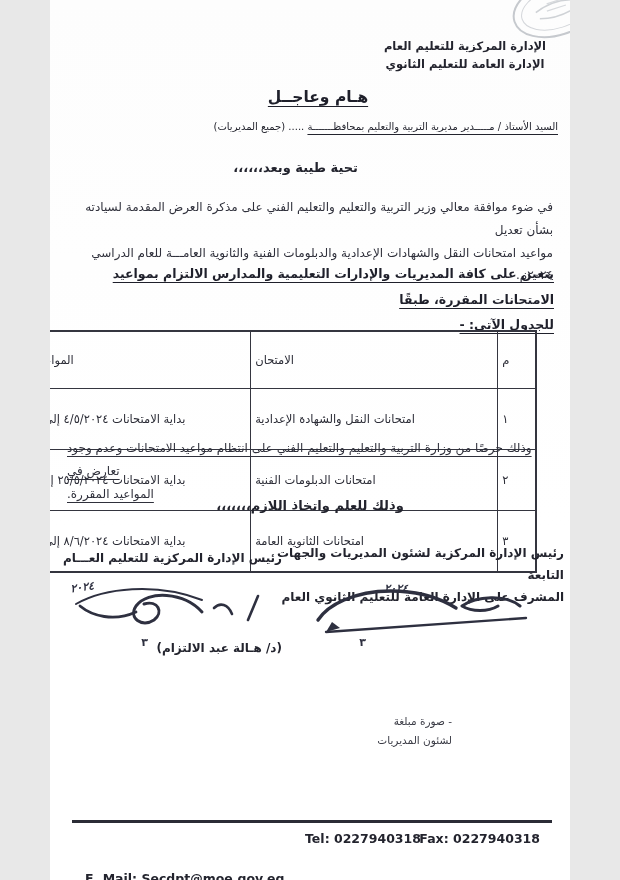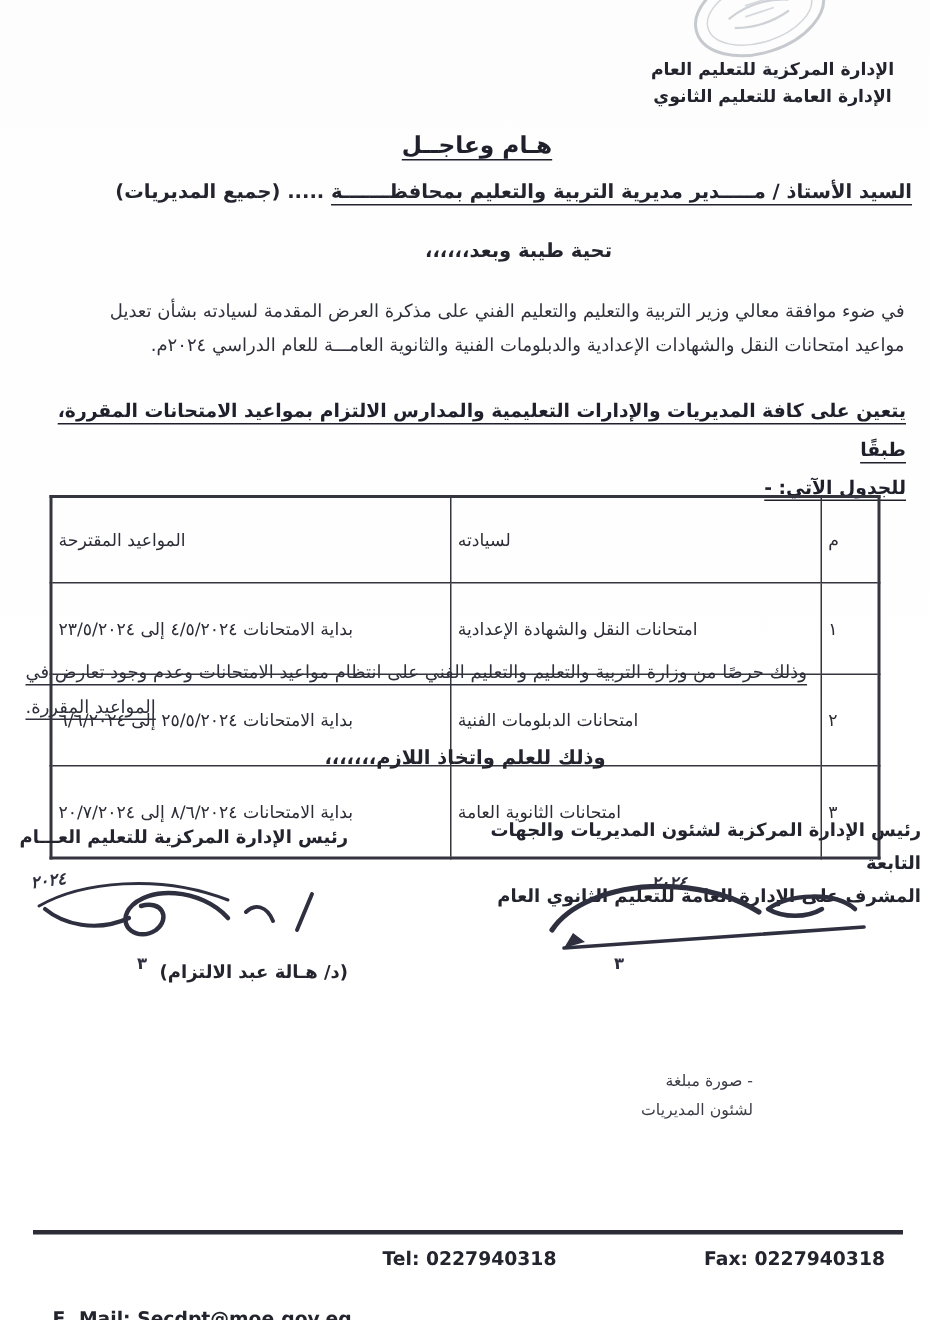--- a/index.html
+++ b/index.html
@@ -1,39 +1,39 @@
 <!DOCTYPE html>
 <html lang="ar" dir="rtl"><head>
 <meta charset="utf-8">
 <style>
   html,body{margin:0;padding:0;background:#e8e8e8;}
   .page{
     position:relative;
-    width:620px;height:880px;
+    width:520px;height:880px;
     margin:0 auto;
     background:linear-gradient(180deg,#fdfdfd 0%,#ffffff 60%);
     overflow:hidden;
     direction:rtl;
     font-family:"DejaVu Sans",sans-serif;
     color:#2f303b;
   }
   .seal{position:absolute;left:452px;top:-16px;opacity:.55;}
   .dept{
     position:absolute;top:38px;right:10px;width:190px;
     text-align:center;font-size:11.5px;font-weight:bold;color:#23242e;
     line-height:1.55;
   }
   .title{
     position:absolute;top:88px;left:0;right:0;
     text-align:center;font-size:15.5px;font-weight:bold;color:#1f202b;
     text-decoration:underline;text-underline-offset:4px;letter-spacing:1px;padding-left:16px;
   }
   .addressee{
     position:absolute;top:119px;right:12px;left:28px;
-    font-size:13px;font-weight:bold;color:#23242e;line-height:1.6;
+    font-size:10px;font-weight:normal;color:#23242e;line-height:1.6;
   }
   .addressee .u{text-decoration:underline;text-underline-offset:4px;}
   .greeting{
     position:absolute;top:160px;right:212px;
     font-size:13px;font-weight:bold;color:#23242e;
   }
   .body-par{
     position:absolute;top:196px;right:17px;left:17px;
     font-size:12px;line-height:1.9;color:#2f303b;text-align:right;
   }
@@ -127,21 +127,21 @@
 
   <div class="directive">
     <div class="dl">يتعين على كافة المديريات والإدارات التعليمية والمدارس الالتزام بمواعيد الامتحانات المقررة، طبقًا</div>
     <div><span class="dl">للجدول الآتي: -</span></div>
   </div>
 
   <table class="exam-table">
     <thead>
       <tr>
         <th class="col-num">م</th>
-        <th class="col-exam">لسيادته</th>
+        <th class="col-exam">الامتحان</th>
         <th class="col-date">المواعيد المقترحة</th>
       </tr>
     </thead>
     <tbody>
       <tr>
         <td>١</td>
         <td>امتحانات النقل والشهادة الإعدادية</td>
         <td>بداية الامتحانات ٤/٥/٢٠٢٤ إلى ٢٣/٥/٢٠٢٤</td>
       </tr>
       <tr>

